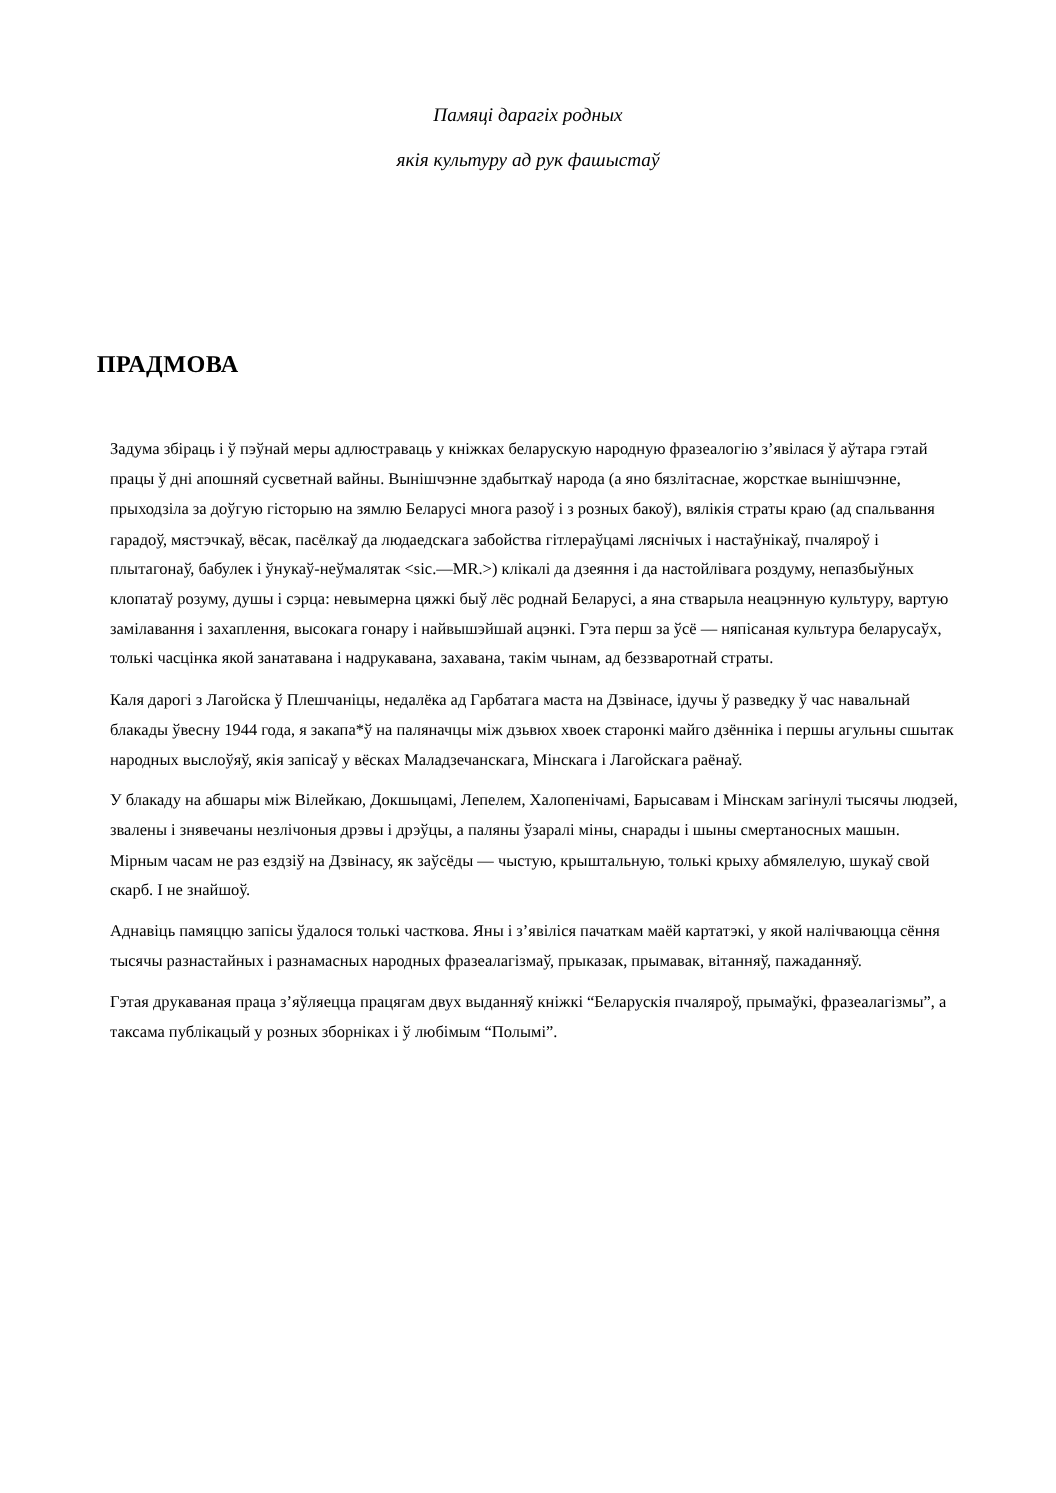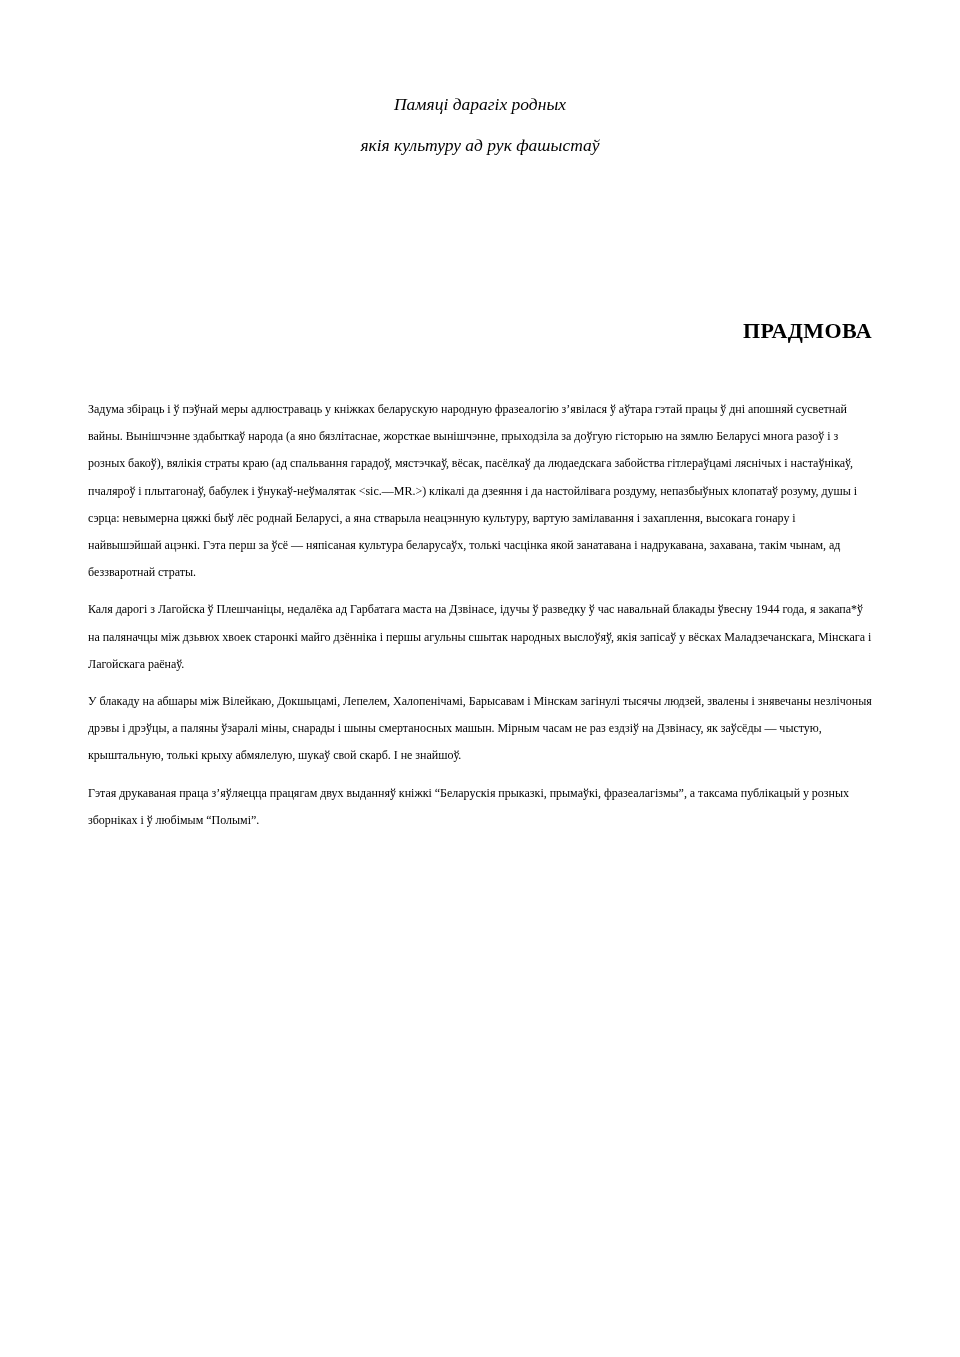--- a/index.html
+++ b/index.html
@@ -40,40 +40,40 @@
   .dedication .ded-line {
     display: block;
     white-space: pre-wrap;
     text-align: center;
   }
 
   
   .doc-title {
     margin: 0;
     padding-top: 152px;
-    text-align: right;
+    text-align: left;
     font-size: 22px;
     font-weight: bold;
     letter-spacing: 0.4px;
   }
 
   
   .body-copy {
     padding-top: 52px;
   }
   .subhead {
     font-size: 17.5px;
     font-weight: bold;
     margin: 0 0 8px 0;
     line-height: 27px;
   }
   .para {
-    font-size: 12px;
+    font-size: 15px;
     line-height: 27.2px;
-    margin: 0 0 10px 0;
+    margin: 0 0 10px 12px;
     text-align: left;
     white-space: pre-wrap;
     word-spacing: -0.1px;
   }
   .para:last-child {
     margin-bottom: 0;
   }
 </style>
 </head>
 <body>
@@ -85,17 +85,18 @@
       <span class="ded-line">Памяці дарагіх родных</span>
       <span class="ded-line">якія культуру ад рук фашыстаў</span>
     </div>
 
     <h1 class="doc-title">ПРАДМОВА</h1>
 
     <div class="body-copy">
       <p class="para">Задума збіраць і ў пэўнай меры адлюстраваць у кніжках беларускую народную фразеалогію з’явілася ў аўтара гэтай працы ў дні апошняй сусветнай вайны. Вынішчэнне здабыткаў народа (а яно бязлітаснае, жорсткае вынішчэнне, прыходзіла за доўгую гісторыю на зямлю Беларусі многа разоў і з розных бакоў), вялікія страты краю (ад спальвання гарадоў, мястэчкаў, вёсак, пасёлкаў да людаедскага забойства гітлераўцамі ляснічых і настаўнікаў, пчаляроў і плытагонаў, бабулек і ўнукаў-неўмалятак &lt;sic.—MR.&gt;) клікалі да дзеяння і да настойлівага роздуму, непазбыўных клопатаў розуму, душы і сэрца: невымерна цяжкі быў лёс роднай Беларусі, а яна стварыла неацэнную культуру, вартую замілавання і захаплення, высокага гонару і найвышэйшай ацэнкі. Гэта перш за ўсё — няпісаная культура беларусаўх, толькі часцінка якой занатавана і надрукавана, захавана, такім чынам, ад беззваротнай страты.</p>
       <p class="para">Каля дарогі з Лагойска ў Плешчаніцы, недалёка ад Гарбатага маста на Дзвінасе, ідучы ў разведку ў час навальнай блакады ўвесну 1944 года, я закапа*ў на паляначцы між дзьвюх хвоек старонкі майго дзённіка і першы агульны сшытак народных выслоўяў, якія запісаў у вёсках Маладзечанскага, Мінскага і Лагойскага раёнаў.</p>
       <p class="para">У блакаду на абшары між Вілейкаю, Докшыцамі, Лепелем, Халопенічамі, Барысавам і Мінскам загінулі тысячы людзей, звалены і знявечаны незлічоныя дрэвы і дрэўцы, а паляны ўзаралі міны, снарады і шыны смертаносных машын. Мірным часам не раз ездзіў на Дзвінасу, як заўсёды — чыстую, крыштальную, толькі крыху абмялелую, шукаў свой скарб. І не знайшоў.</p>
-      <p class="para">Гэтая друкаваная праца з’яўляецца працягам двух выданняў кніжкі “Беларускія прыказкі, прымаўкі, фразеалагізмы”, а таксама публікацый у розных зборніках і ў любімым “Полымі”.</p>
+      <p class="para">Аднавіць памяццю запісы ўдалося толькі часткова. Яны і з’явіліся пачаткам маёй картатэкі, у якой налічваюцца сёння тысячы разнастайных і разнамасных народных фразеалагізмаў, прыказак, прымавак, вітанняў, пажаданняў.</p>
+      <p class="para">Гэтая друкаваная праца з’яўляецца працягам двух выданняў кніжкі “Беларускія пчаляроў, прымаўкі, фразеалагізмы”, а таксама публікацый у розных зборніках і ў любімым “Полымі”.</p>
     </div>
 
   </div>
 </div>
 
 </body></html>

